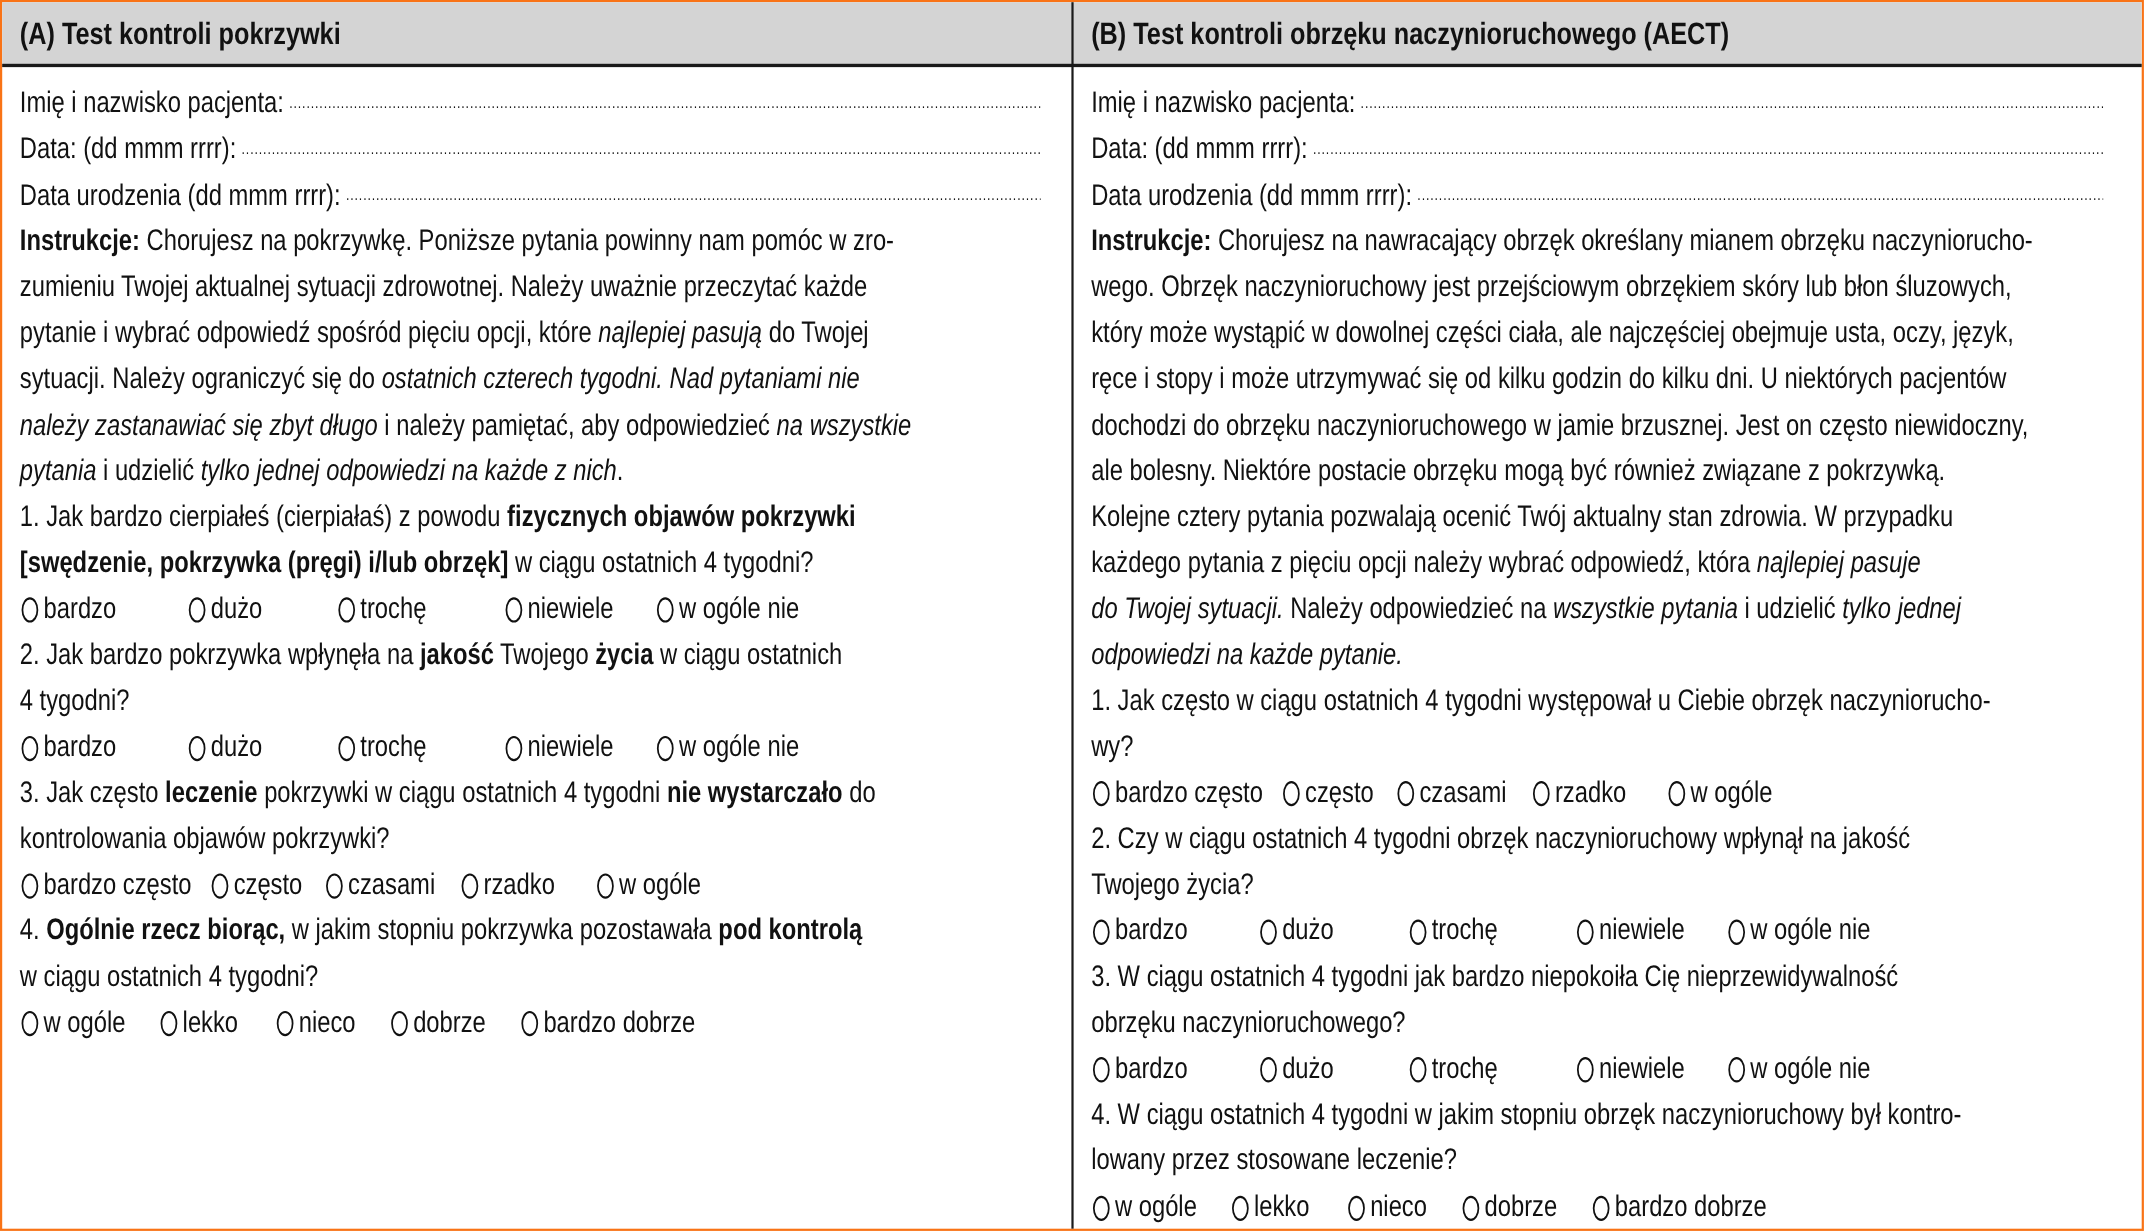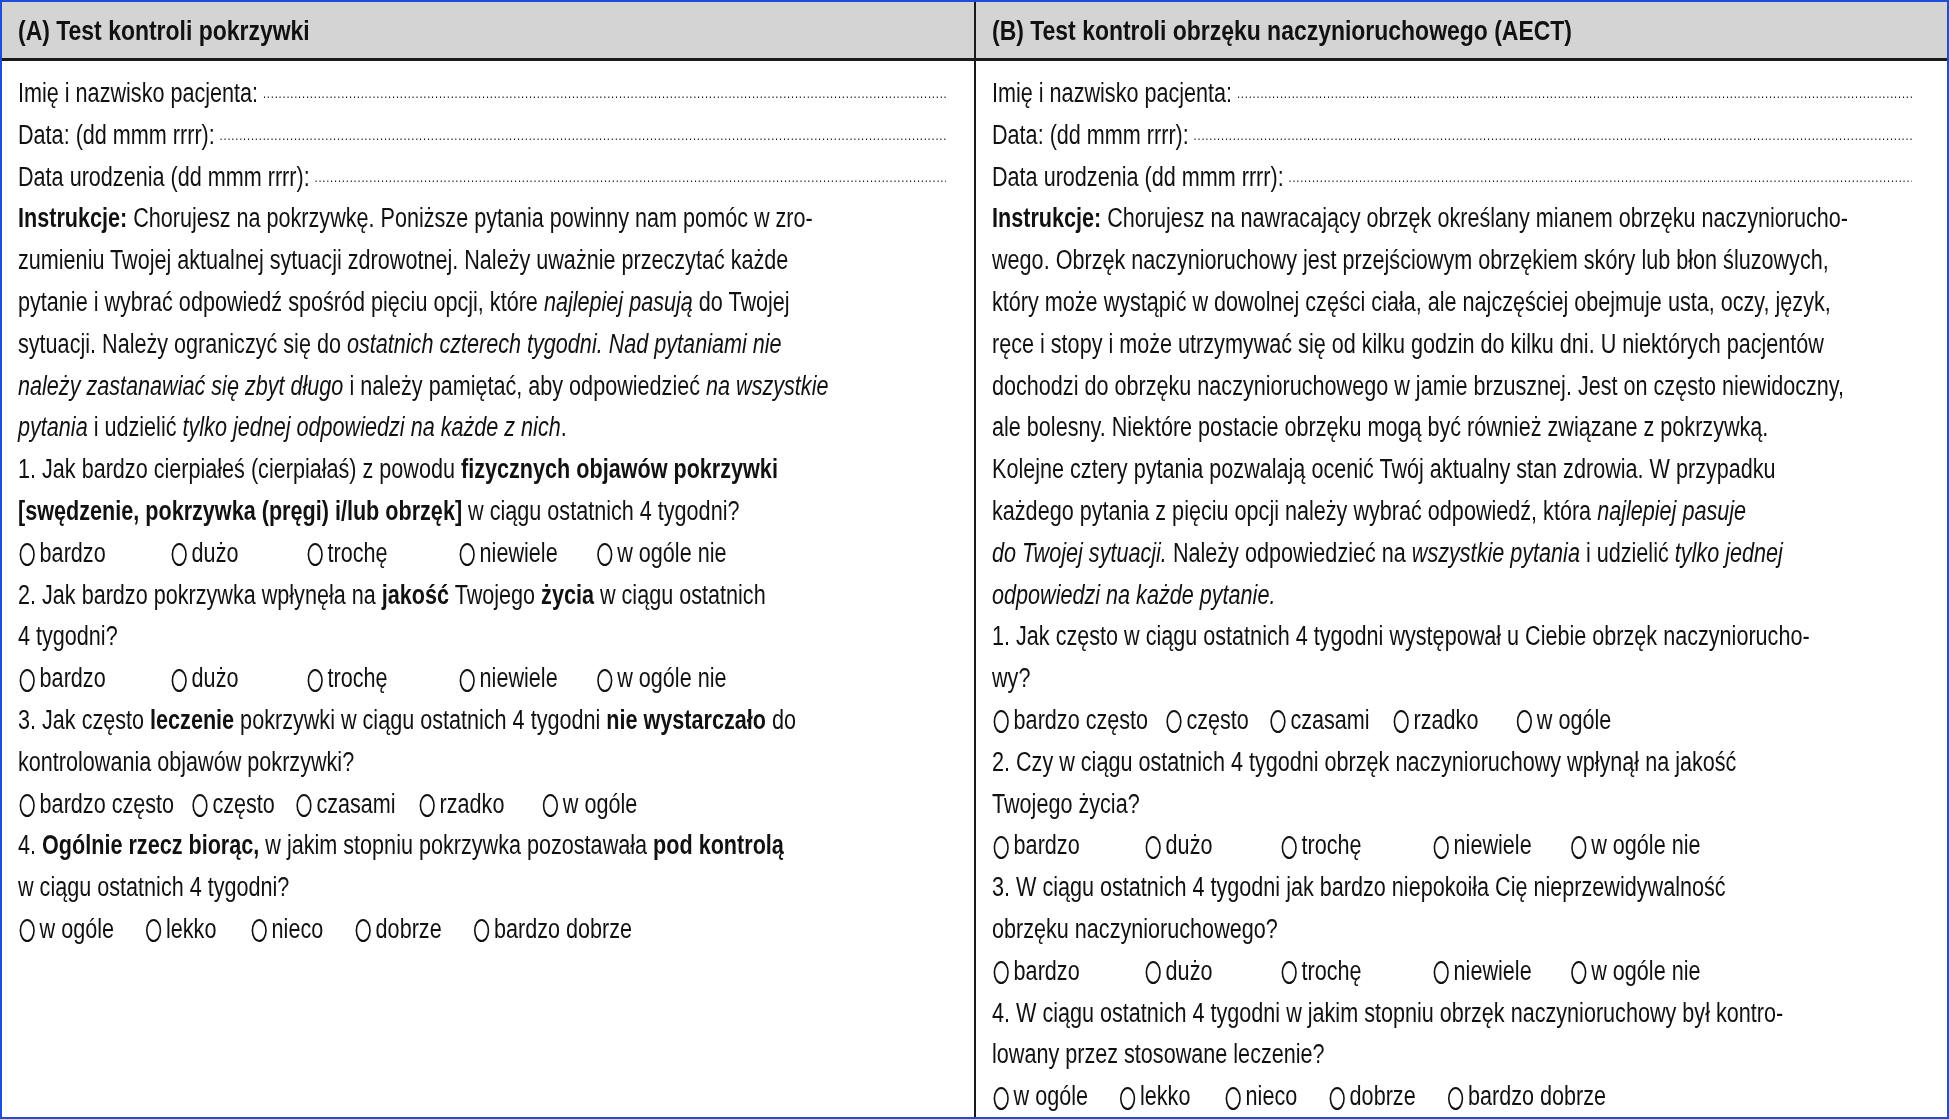--- a/index.html
+++ b/index.html
@@ -1,19 +1,19 @@
 <!DOCTYPE html>
 <html><head>
 <meta charset="utf-8">
 <style>
   html, body { margin:0; padding:0; background:#ffffff; }
   body { width:1949px; height:1119px; position:relative; overflow:hidden;
          font-family:"Liberation Sans", sans-serif; color:#111; }
   .frame { position:absolute; left:0; top:0; width:1945px; height:1115px;
-           border:2px solid #1d4ed8; }
+           border:2px solid #f97316; }
   .header { position:absolute; left:0; top:0; width:1945px; height:56px;
             background:#d4d4d4; border-bottom:3px solid #1a1a1a; }
   .divider { position:absolute; left:972px; top:0; width:2px; height:1115px; background:#1a1a1a; }
   .panel { position:absolute; top:0; height:1115px; }
   .panel.a { left:0; width:972px; }
   .panel.b { left:974px; width:971px; }
   .hdr-title { position:absolute; left:16px; top:0; height:56px; line-height:58px;
                font-weight:bold; font-size:28px; white-space:nowrap;
                transform-origin:0 50%; transform:scaleX(.82); }
   .body { position:absolute; left:16px; top:71px; transform-origin:0 0; transform:scaleX(.80);

